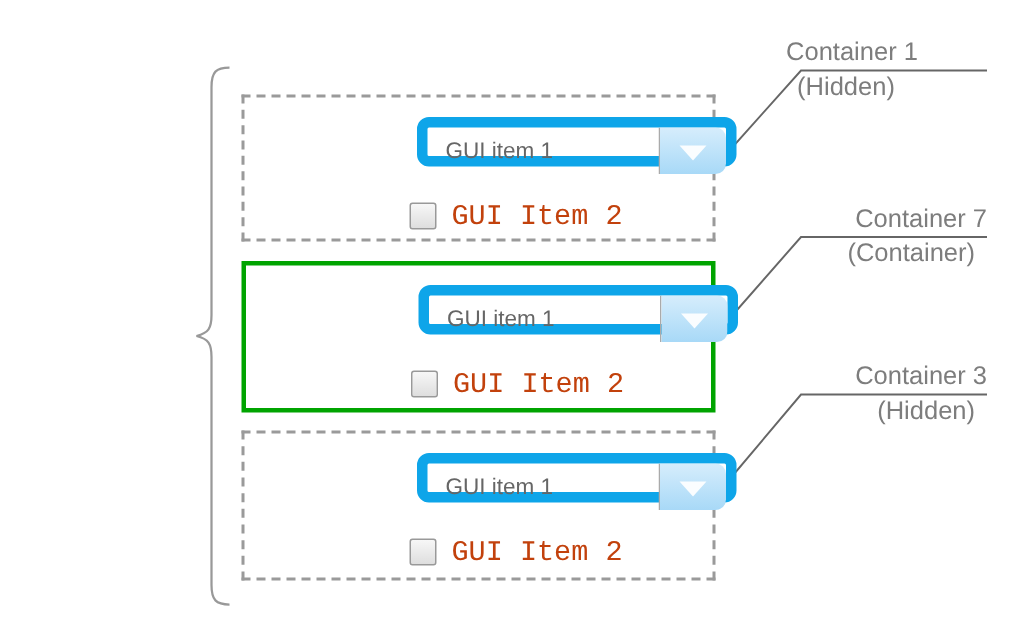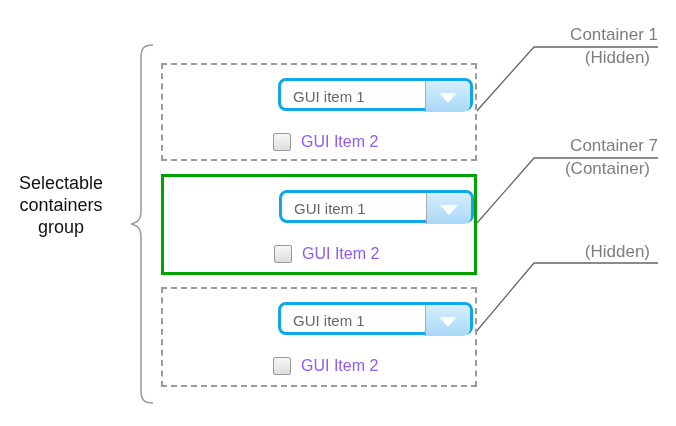--- a/index.html
+++ b/index.html
@@ -15,22 +15,22 @@
   }
 
   .container-box{position:absolute;left:161px;width:316px;box-sizing:border-box;background:#fff;}
   .container-hidden{border:2px dashed #9a9a9a;}
   .container-selected{border:3px solid #00a400;}
   .c1{top:63px;height:98px;}
   .c2{top:174px;height:101px;}
   .c3{top:287px;height:100px;}
 
   .dropdown{
-    position:absolute;left:115px;top:13px;width:195px;height:33px;
-    box-sizing:border-box;border:3px solid #0ea5e9;border-radius:8px;
+    position:absolute;left:115px;top:13px;width:213px;height:33px;
+    box-sizing:border-box;border:7px solid #0ea5e9;border-radius:8px;
     background:#ffffff;cursor:default;
   }
   .dd-value{
     position:absolute;left:12px;top:0;line-height:31px;font-size:15px;color:#666;
     white-space:nowrap;
   }
   .dd-arrow-btn{
     position:absolute;right:0;top:0;width:44px;height:31px;
     border-left:1px solid #aaaaaa;border-radius:0 7px 7px 0;
     background:linear-gradient(#d6edfc,#a8d9f7);
@@ -39,44 +39,43 @@
   .dd-triangle{
     width:0;height:0;border-left:9px solid transparent;border-right:9px solid transparent;
     border-top:10px solid rgba(255,255,255,0.92);margin-top:2px;
   }
 
   .check-row{position:absolute;left:110px;top:68px;display:flex;align-items:center;cursor:default;}
   .checkbox{
     width:18px;height:18px;box-sizing:border-box;border:1px solid #999;border-radius:2px;
     background:linear-gradient(#f7f7f7,#dedede);flex:0 0 auto;
   }
-  .check-label{margin-left:10px;font-size:16px;color:#8b5cf6;white-space:nowrap;}
+  .check-label{margin-left:10px;font-size:19px;color:#c2410c;white-space:nowrap;font-family:Liberation Mono, monospace;}
 
   .callout{
     position:absolute;right:18px;width:180px;text-align:right;
     font-size:17px;line-height:22px;color:#7d7d7d;
   }
   .callout .state{display:block;padding-right:8px;margin-top:1px;}
-  .co1{top:24px;}
+  .co1{top:24px;text-align:center;}
   .co2{top:135px;}
   .co3{top:240px;}
 </style>
 </head>
 <body>
 
 <div class="stage">
 
   <svg class="overlay" viewBox="0 0 676 426" xmlns="http://www.w3.org/2000/svg">
     <path d="M153,45 C144,45 141,48 141,58 L141,210 C141,219 139,222 131,224 C139,226 141,229 141,238 L141,390 C141,400 144,403 153,403" fill="none" stroke="#999999" stroke-width="1.5"></path>
     <polyline points="475,113 534,47 658,47" fill="none" stroke="#666666" stroke-width="1.3"></polyline>
     <polyline points="477,223 534,158 658,158" fill="none" stroke="#666666" stroke-width="1.3"></polyline>
     <polyline points="475,333 534,263 658,263" fill="none" stroke="#666666" stroke-width="1.3"></polyline>
   </svg>
 
-  <div class="group-label">Selectable containers group</div>
 
   <div class="container-box container-hidden c1">
     <div class="dropdown">
       <span class="dd-value">GUI item 1</span>
       <span class="dd-arrow-btn">
         <span class="dd-triangle"></span>
       </span>
     </div>
     <label class="check-row">
       <span class="checkbox"></span>
@@ -112,16 +111,17 @@
 
   <div class="callout co1">
     <span>Container 1</span>
     <span class="state">(Hidden)</span>
   </div>
   <div class="callout co2">
     <span>Container 7</span>
     <span class="state">(Container)</span>
   </div>
   <div class="callout co3">
+    <span>Container 3</span>
     <span class="state">(Hidden)</span>
   </div>
 
 </div>
 
 </body></html>

